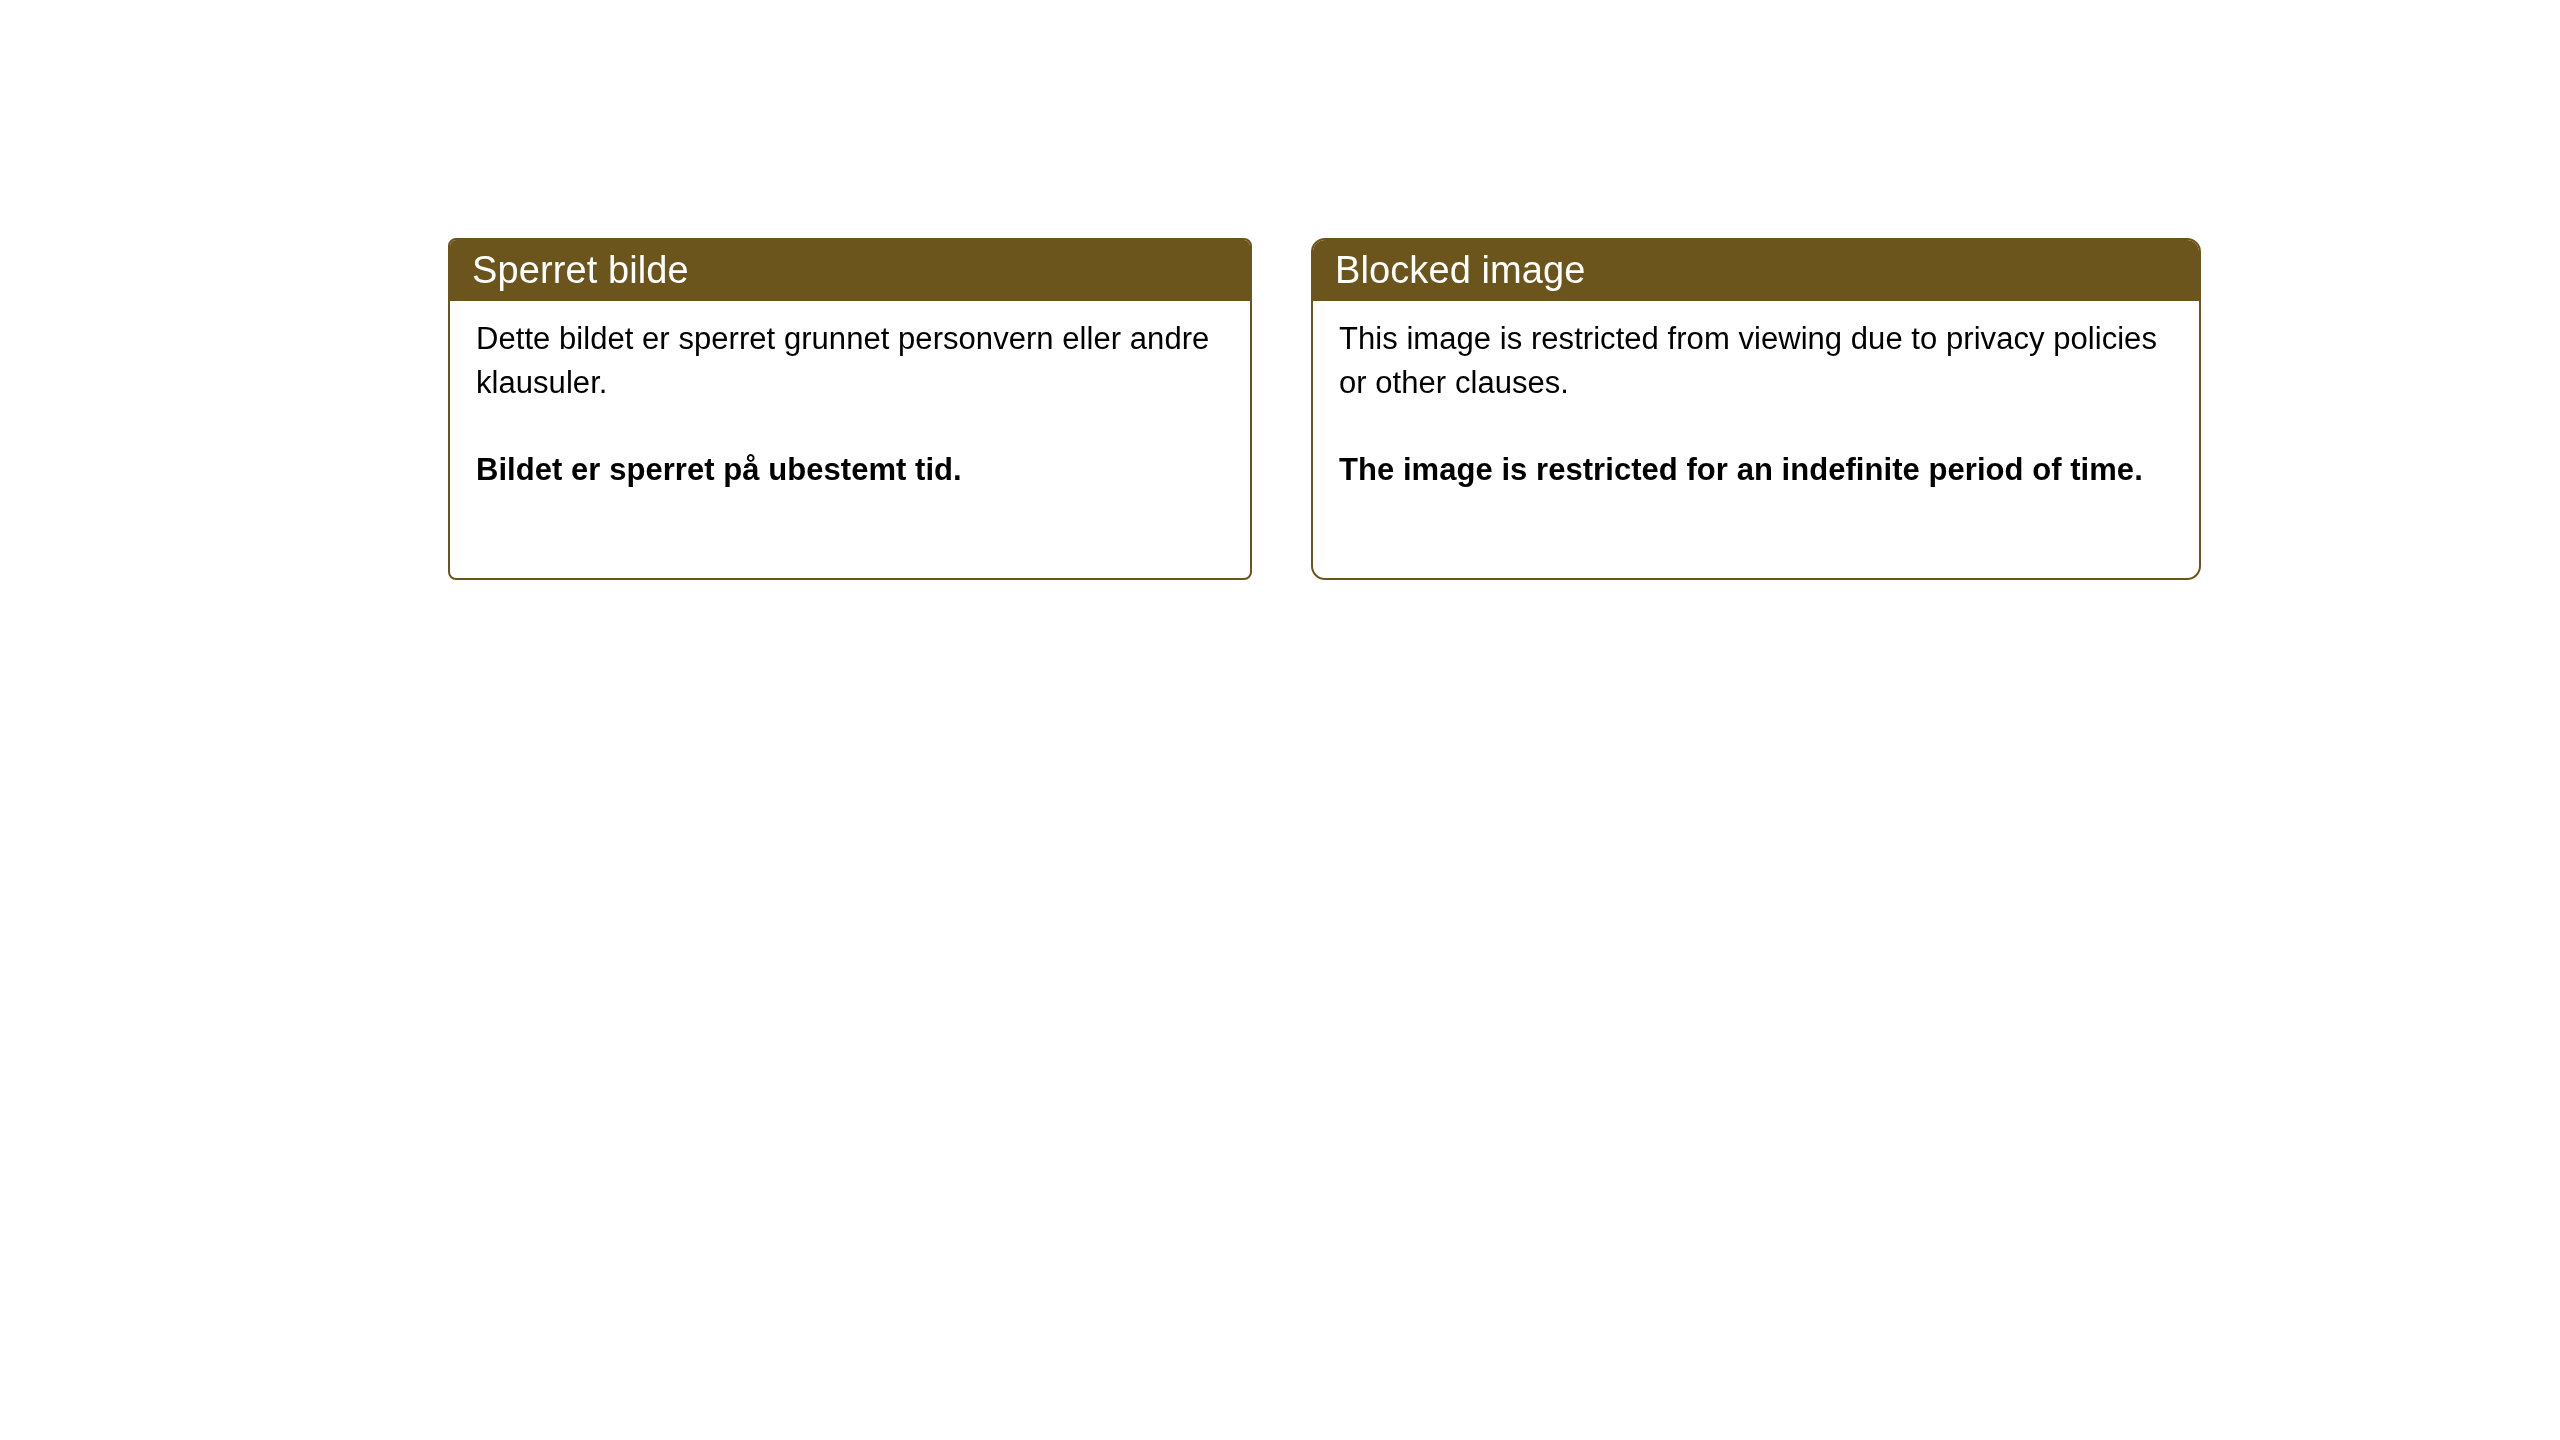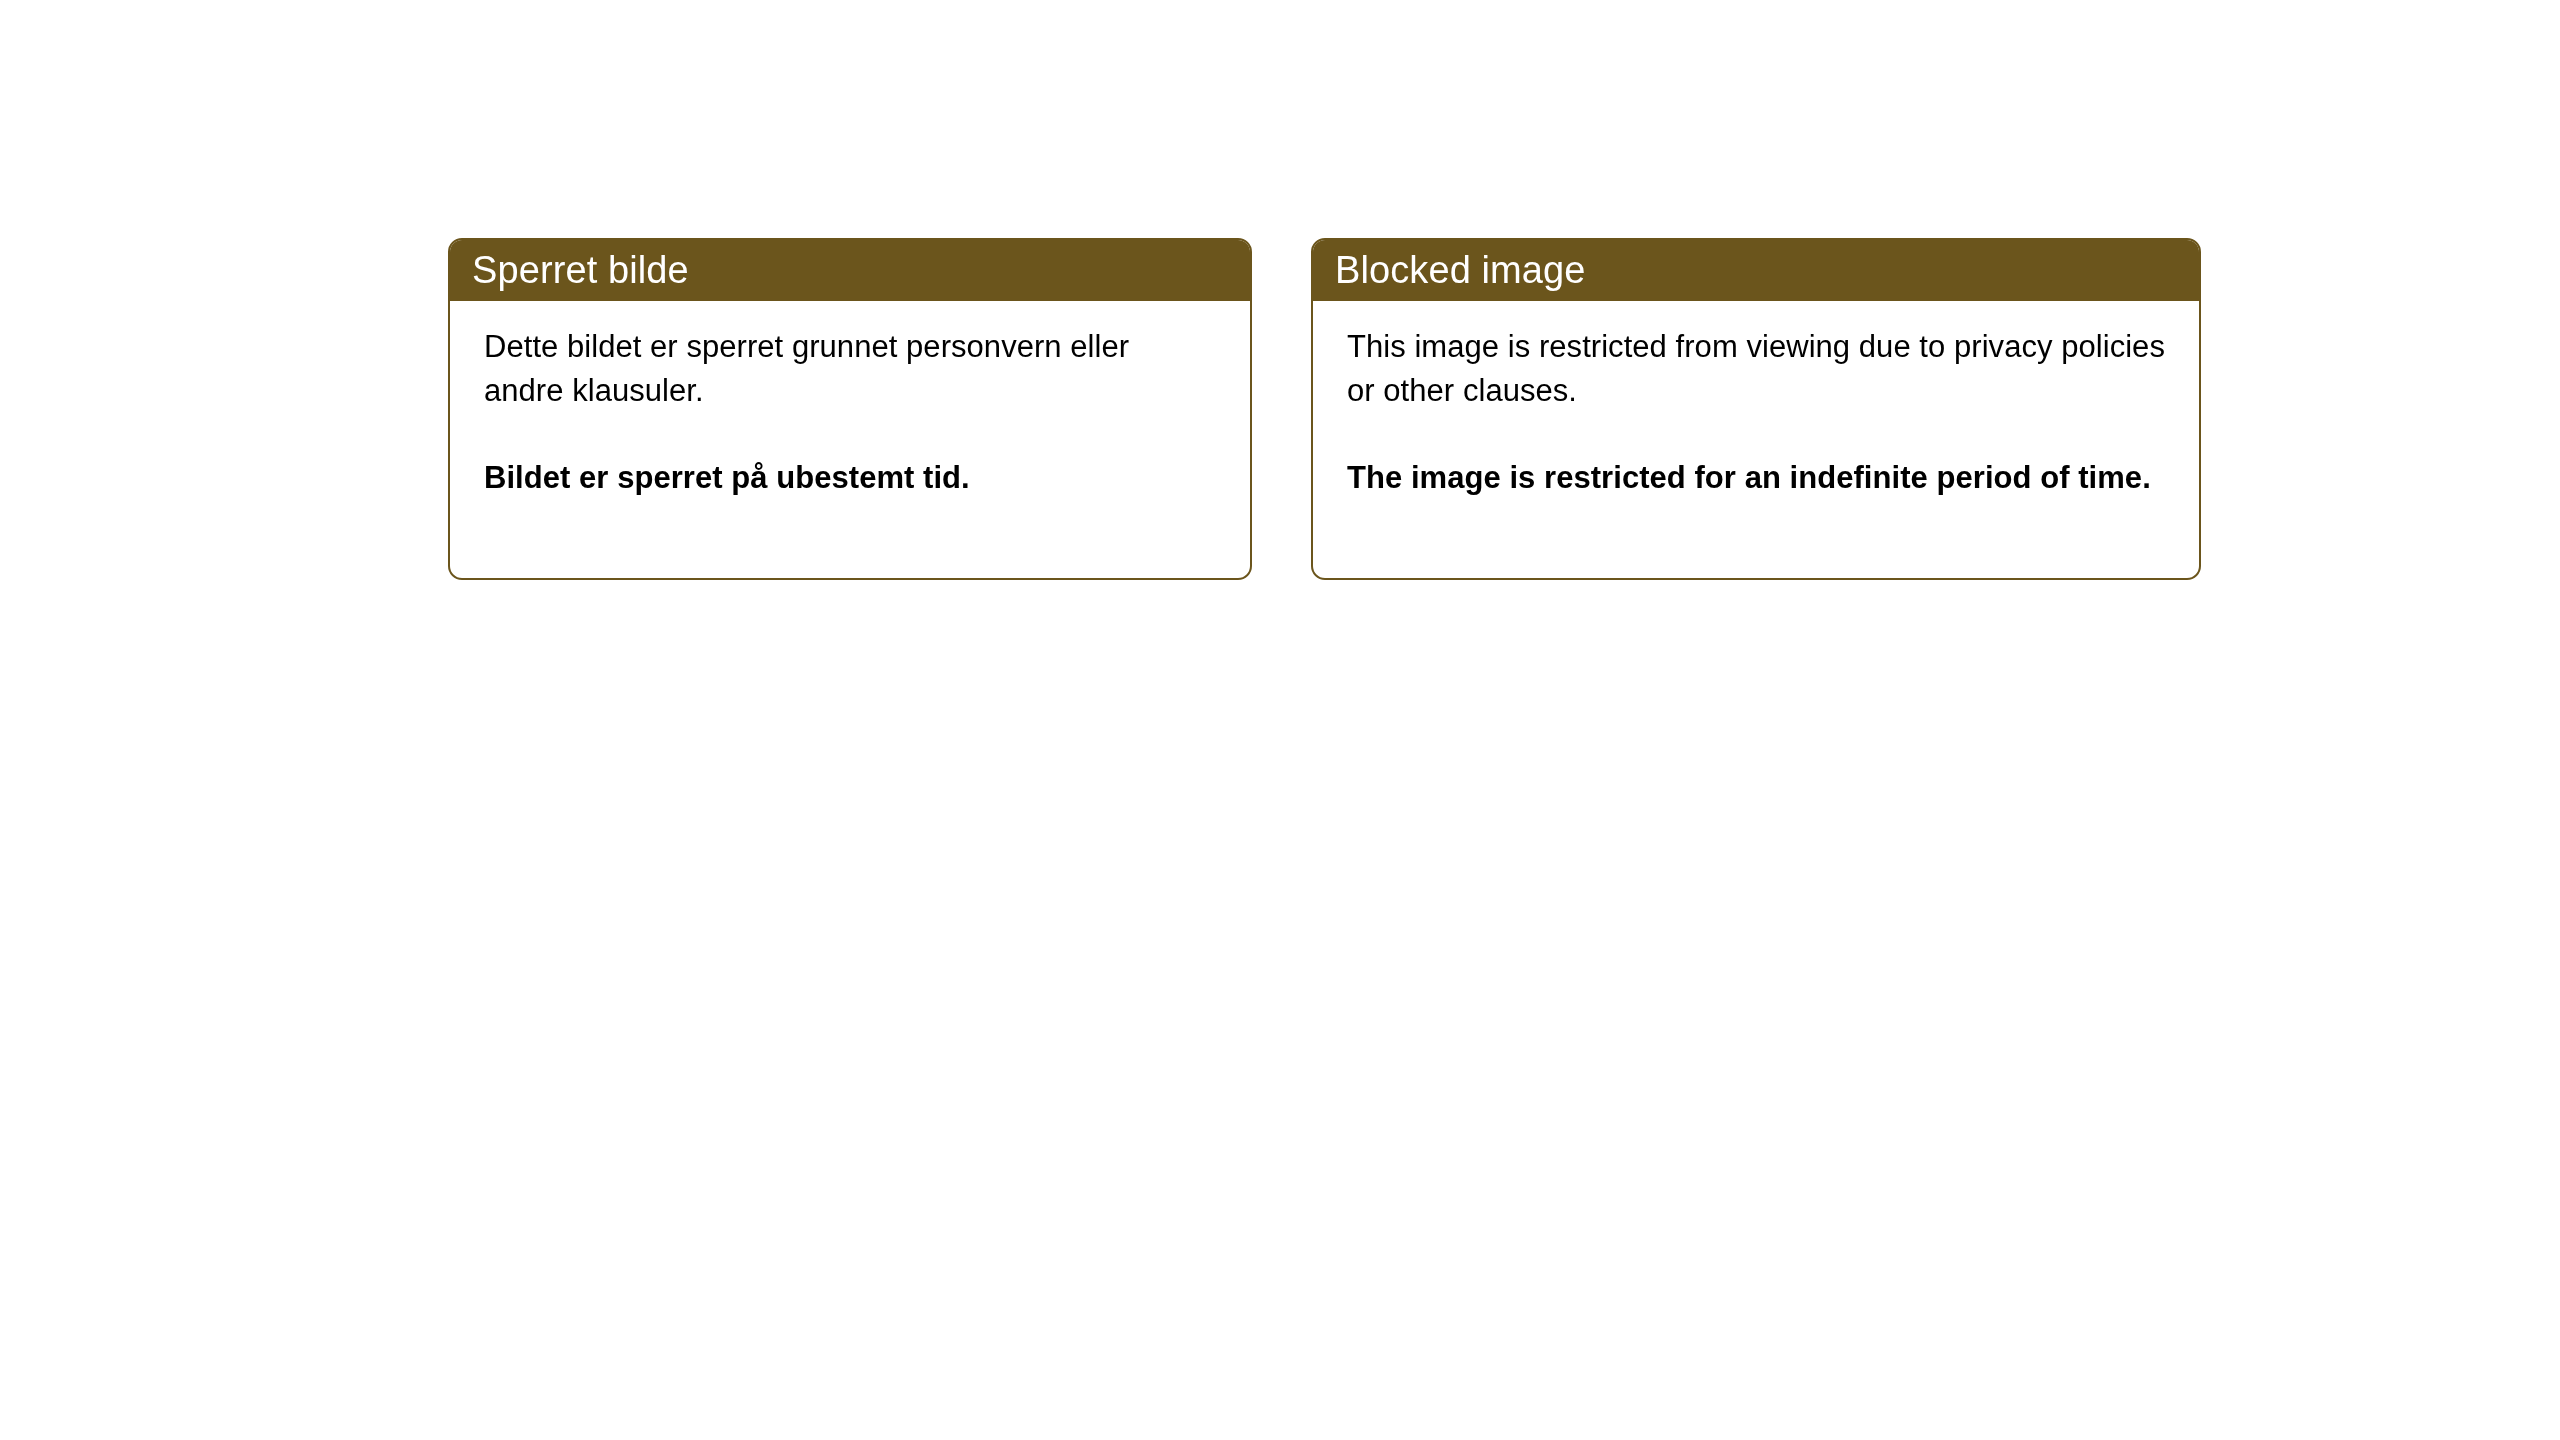--- a/index.html
+++ b/index.html
@@ -31,20 +31,21 @@
     border: 2px solid #6b551c;
     border-radius: 14px;
     overflow: hidden;
   }
 
   .card-left {
     left: 448px;
     top: 238px;
     width: 804px;
     height: 342px;
+    border-radius: 8px;
   }
 
   .card-right {
     left: 1311px;
     top: 238px;
     width: 890px;
     height: 342px;
   }
 
   .card-header {
@@ -69,21 +70,21 @@
   .card-body {
     box-sizing: border-box;
     padding: 16px 26px 0 26px;
     background: #ffffff;
   }
 
   .card-paragraph {
     color: #000000;
     font-size: 31px;
     line-height: 44px;
-    margin: 8px;
+    margin: 0;
     letter-spacing: 0.05px;
   }
 
   .card-paragraph.second {
     margin-top: 43px;
     font-weight: bold;
   }
 </style>
 </head>
 <body>

